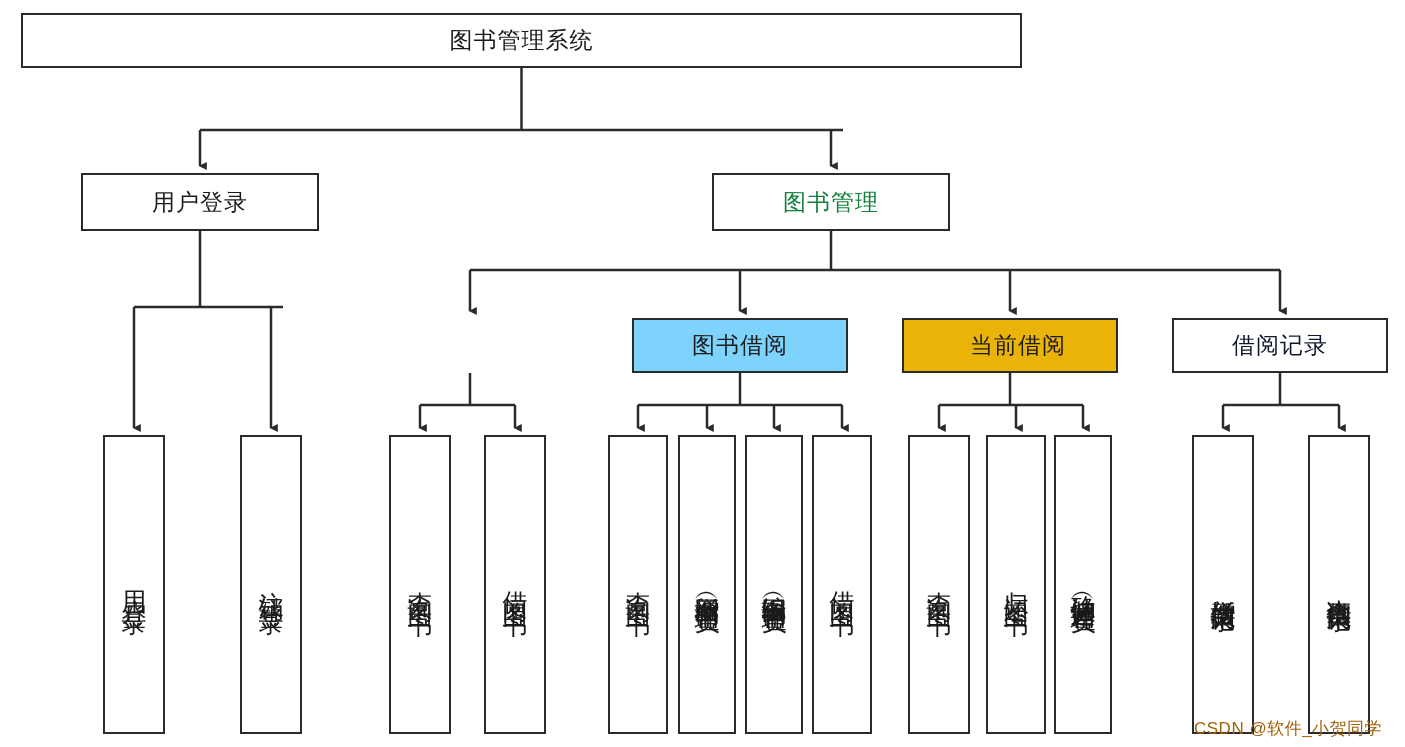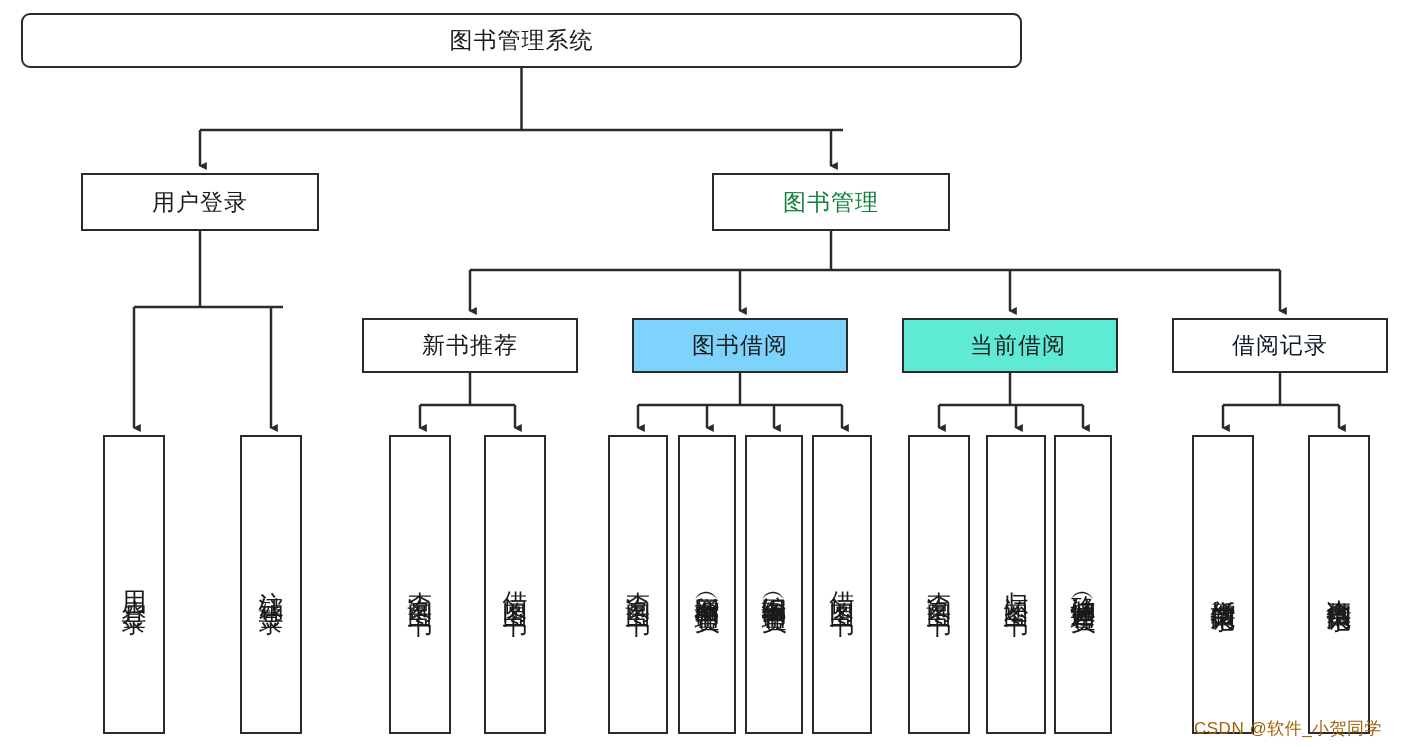--- a/index.html
+++ b/index.html
@@ -112,38 +112,35 @@
       <path d="M1016,405 L1016,428" marker-end="url(#arrow)"></path>
       <path d="M1083,405 L1083,428" marker-end="url(#arrow)"></path>
 
       <path d="M1280,373 L1280,405"></path>
       <path d="M1223,405 L1339,405"></path>
       <path d="M1223,405 L1223,428" marker-end="url(#arrow)"></path>
       <path d="M1339,405 L1339,428" marker-end="url(#arrow)"></path>
     </g>
   </svg>
 
-  <div class="node" id="node-root" style="left: 21px; top: 13px; width: 1001px; height: 55px; border-color: rgb(43, 43, 43); background: rgb(255, 255, 255); color: rgb(26, 26, 26); border-radius: 9px;">
+  <div class="node" id="node-root" style="left: 21px; top: 13px; width: 1001px; height: 55px; border-color: rgb(43, 43, 43); background: rgb(255, 255, 255); color: rgb(26, 26, 26);">
     <span class="label">图书管理系统</span>
   </div>
 
   <div class="node" style="left: 81px; top: 173px; width: 238px; height: 58px; border-color: rgb(43, 43, 43); background: rgb(255, 255, 255); color: rgb(26, 26, 26);">
     <span class="label">用户登录</span>
   </div>
   <div class="node" style="left: 712px; top: 173px; width: 238px; height: 58px; border-color: rgb(43, 43, 43); background: rgb(255, 255, 255); color: #15803d;">
     <span class="label">图书管理</span>
   </div>
 
-  <div class="node" style="left: 362px; top: 318px; width: 216px; height: 55px; border-color: rgb(43, 43, 43); background: rgb(255, 255, 255); color: rgb(26, 26, 26);">
-    <span class="label">新书推荐</span>
-  </div>
   <div class="node" style="left: 632px; top: 318px; width: 216px; height: 55px; border-color: rgb(43, 43, 43); background: #7dd3fc; color: rgb(26, 26, 26);">
     <span class="label">图书借阅</span>
   </div>
-  <div class="node" style="left: 902px; top: 318px; width: 216px; height: 55px; border-color: rgb(43, 43, 43); background: #5eead4; color: rgb(26, 26, 26); padding-left: 16px;">
+  <div class="node" style="left: 902px; top: 318px; width: 216px; height: 55px; border-color: rgb(43, 43, 43); background: #eab308; color: rgb(26, 26, 26); padding-left: 16px;">
     <span class="label">当前借阅</span>
   </div>
   <div class="node" style="left: 1172px; top: 318px; width: 216px; height: 55px; border-color: rgb(43, 43, 43); background: rgb(255, 255, 255); color: #0f172a;">
     <span class="label">借阅记录</span>
   </div>
 
   <div class="node vertical" style="left: 103px; top: 435px; width: 62px; height: 299px; border-color: rgb(43, 43, 43); background: rgb(255, 255, 255); color: rgb(26, 26, 26);">
     <span class="label">用户登录</span>
   </div>
   <div class="node vertical" style="left: 240px; top: 435px; width: 62px; height: 299px; border-color: rgb(43, 43, 43); background: rgb(255, 255, 255); color: rgb(26, 26, 26);">

